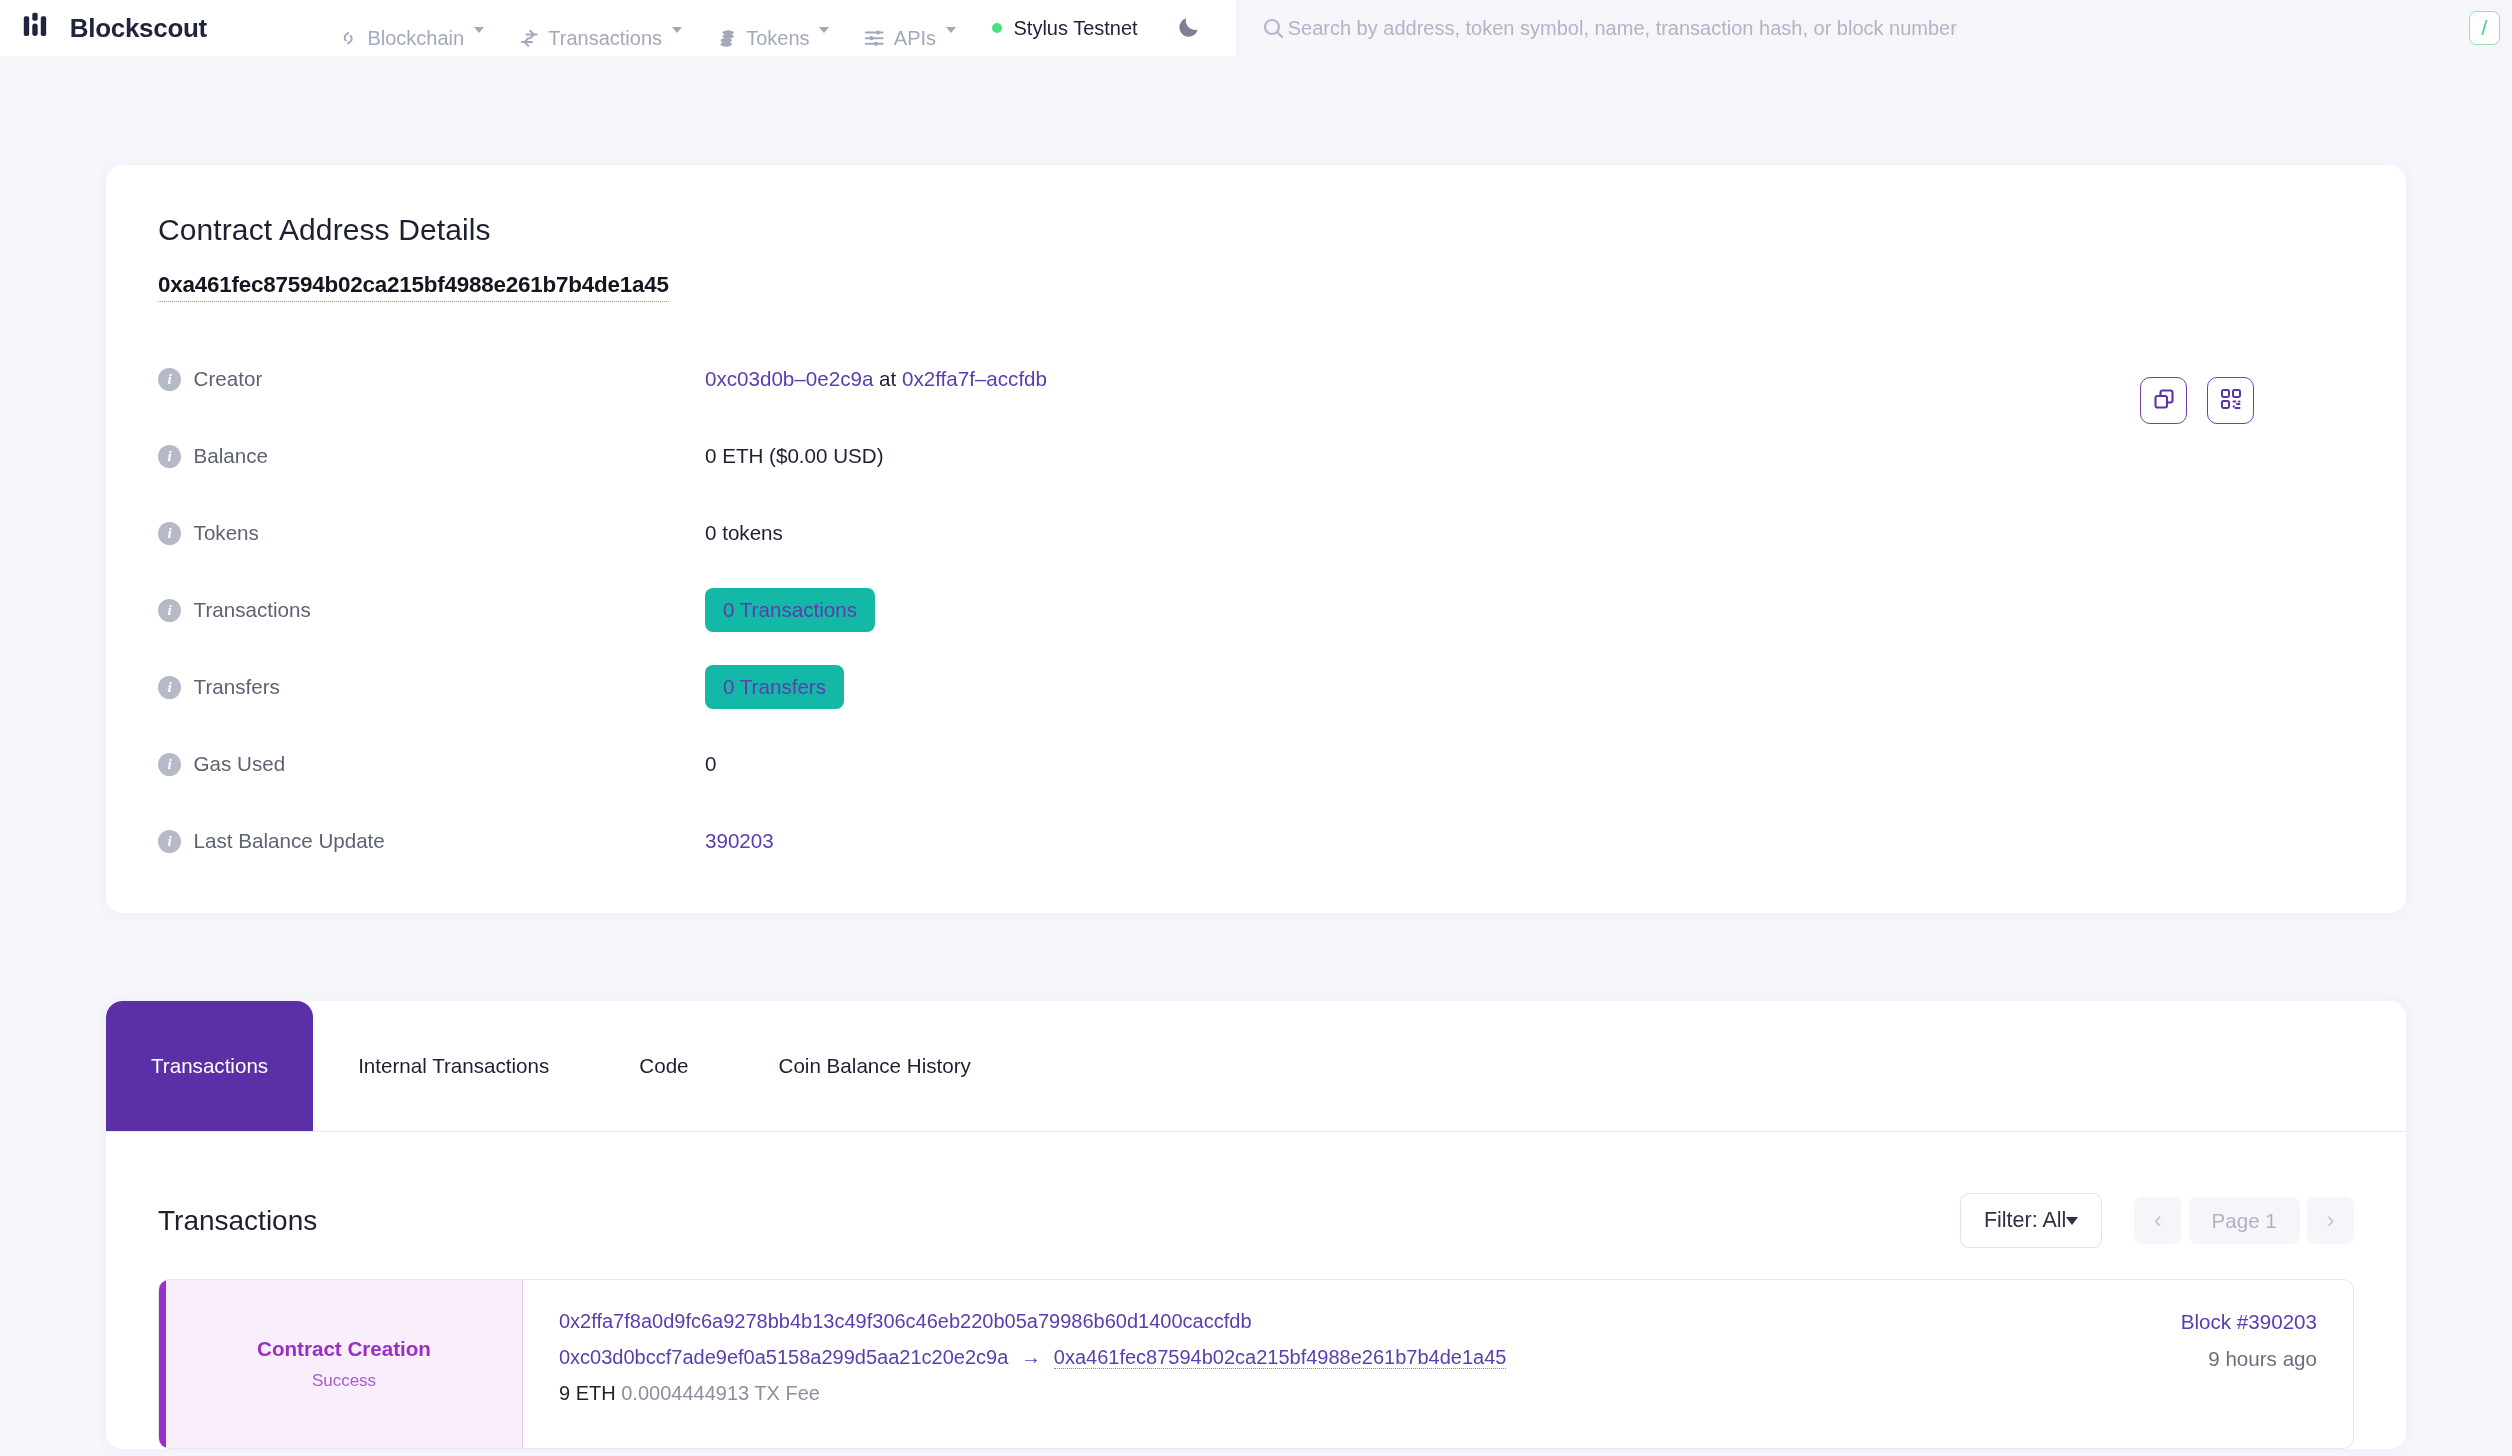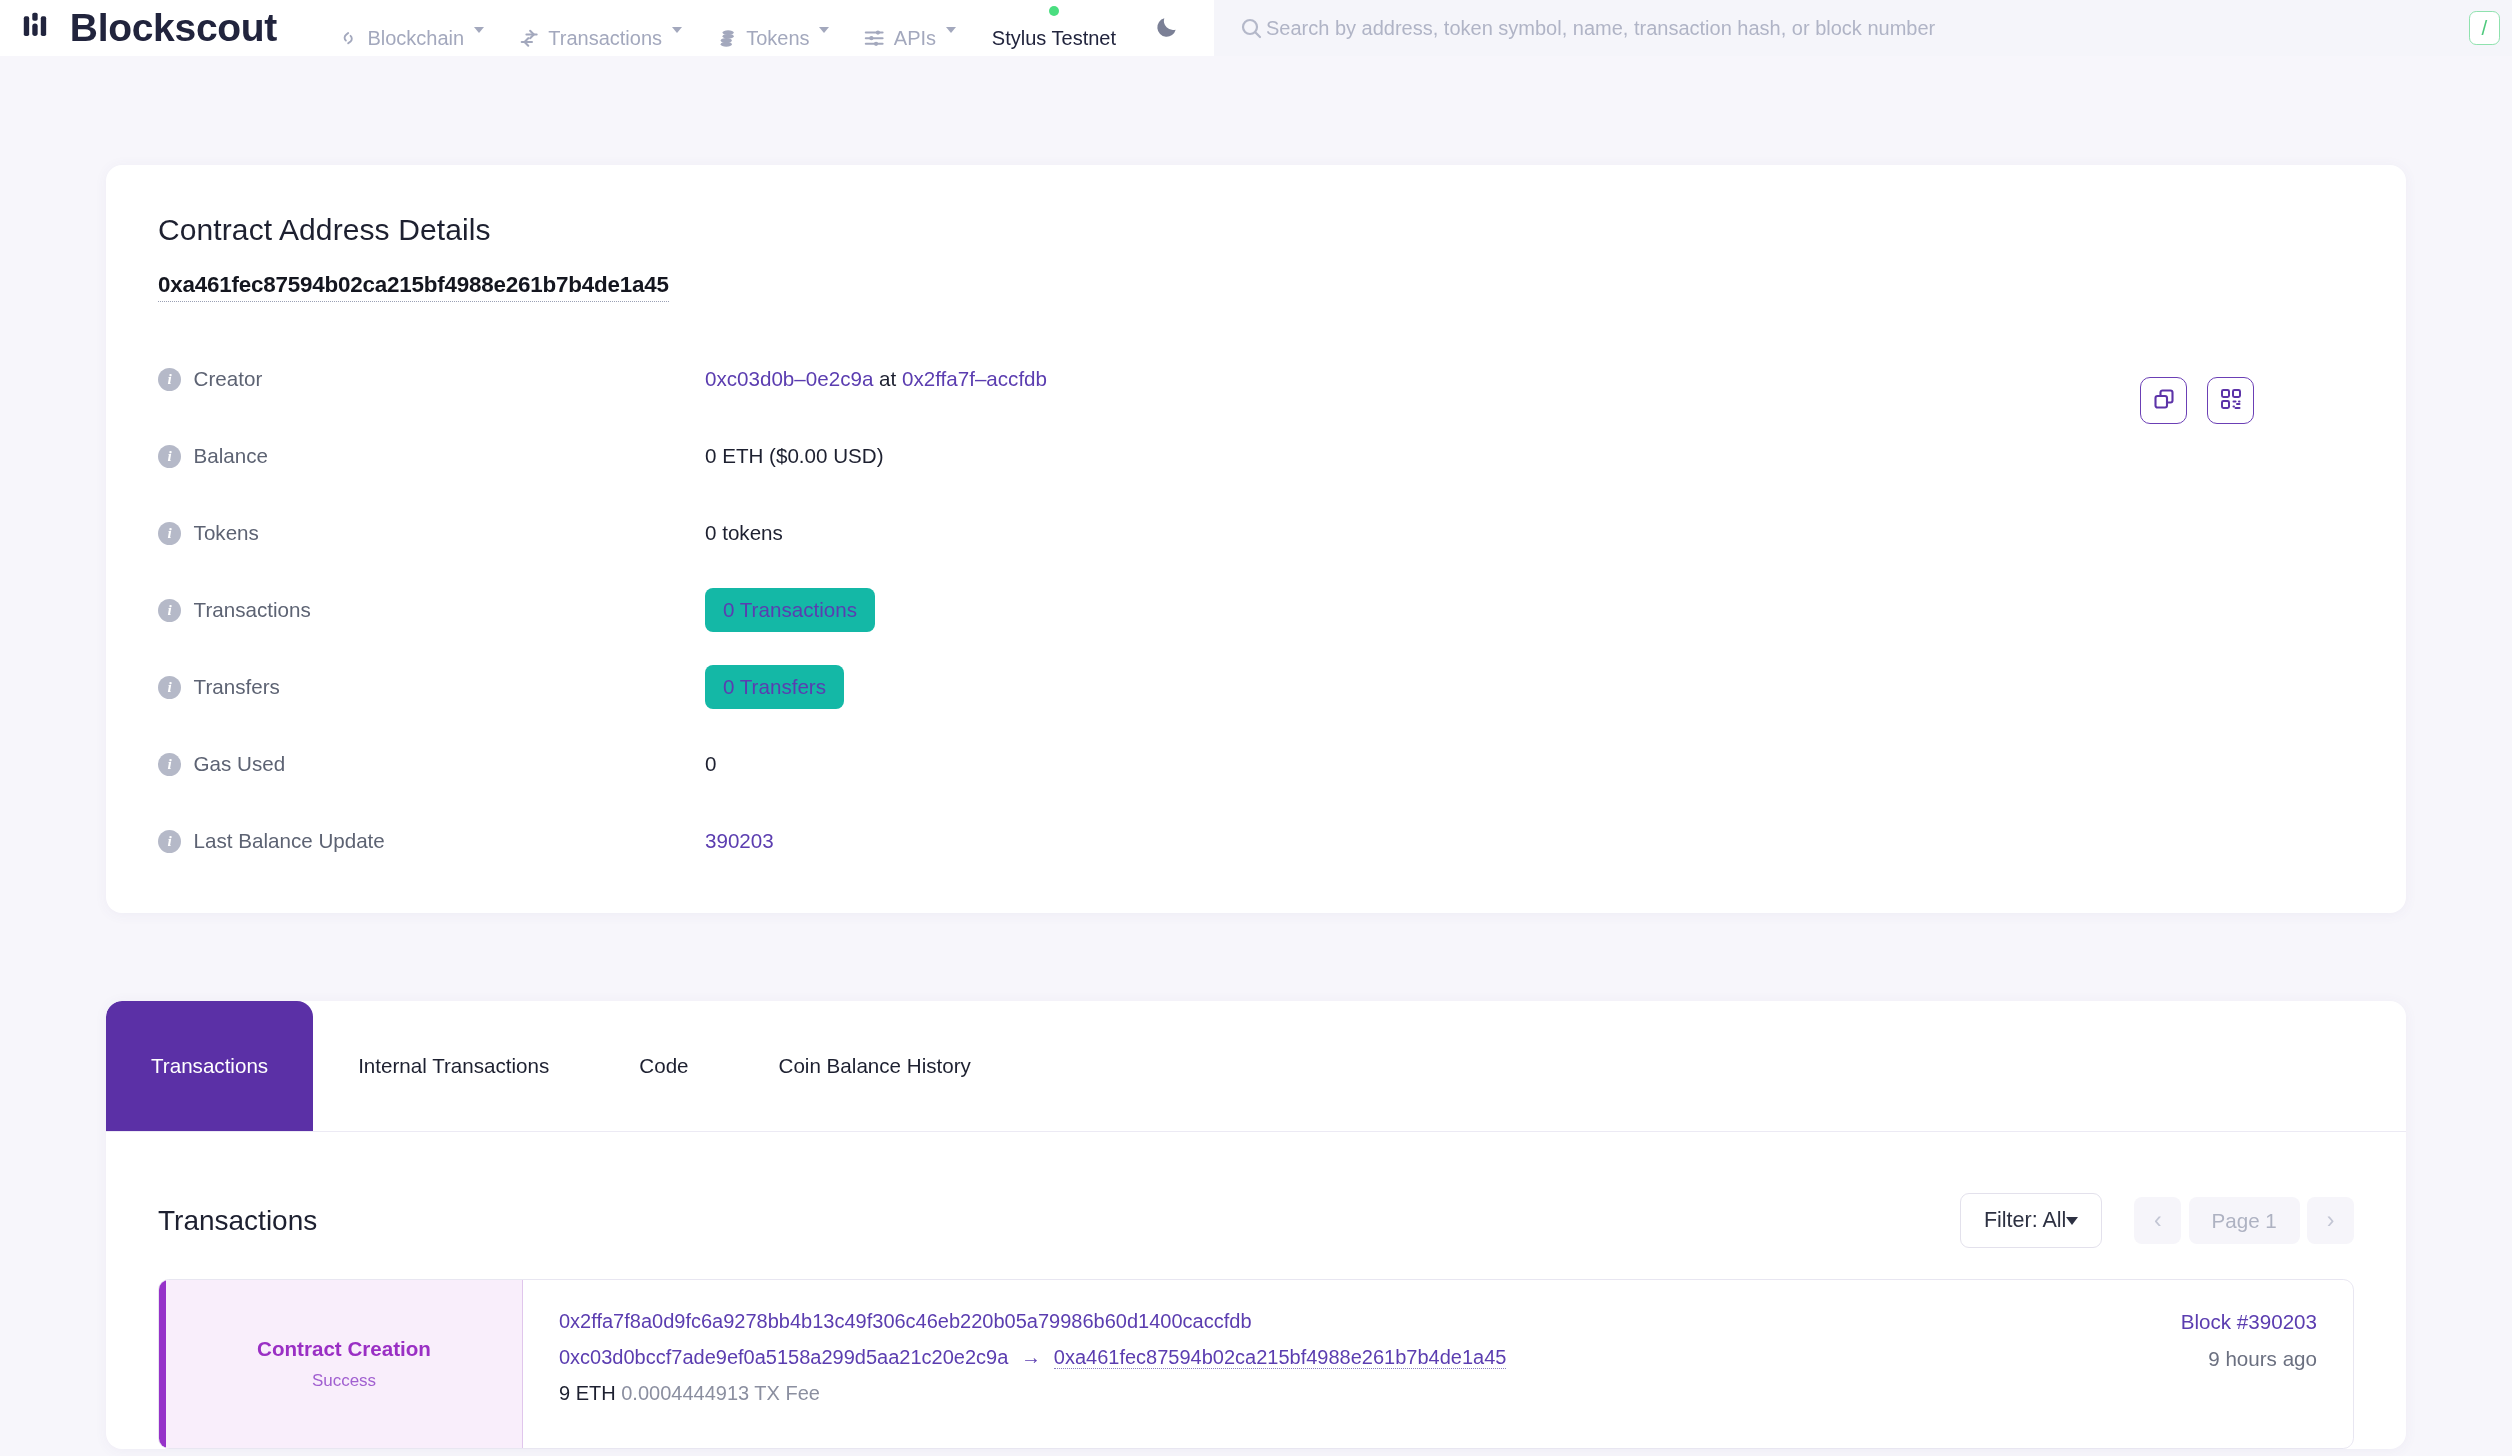--- a/index.html
+++ b/index.html
@@ -29,21 +29,21 @@
 
   .brand {
     display: flex;
     align-items: center;
     gap: 14.3px;
     padding-left: 21.5px;
     min-width: 296px;
   }
   .brand-logo { width: 34px; height: 34px; display: block; }
   .brand-name {
-    font-size: 39px;
+    font-size: 26px;
     font-weight: 700;
     color: #21243d;
     letter-spacing: -0.3px;
   }
 
   .nav-links {
     display: flex;
     align-items: center;
     gap: 34px;
     margin-left: 41px;
@@ -66,21 +66,20 @@
     margin-left: 1.8px;
   }
 
   .network {
     display: flex;
     align-items: center;
     gap: 11.7px;
     margin-left: 36px;
     cursor: pointer;
     white-space: nowrap;
-    flex-direction: column;
   }
   .net-dot {
     width: 10px; height: 10px;
     border-radius: 50%;
     background: #4ade80;
   }
   .net-label { font-size: 20px; color: #21243d; }
 
   .theme-toggle {
     margin-left: 38px;

